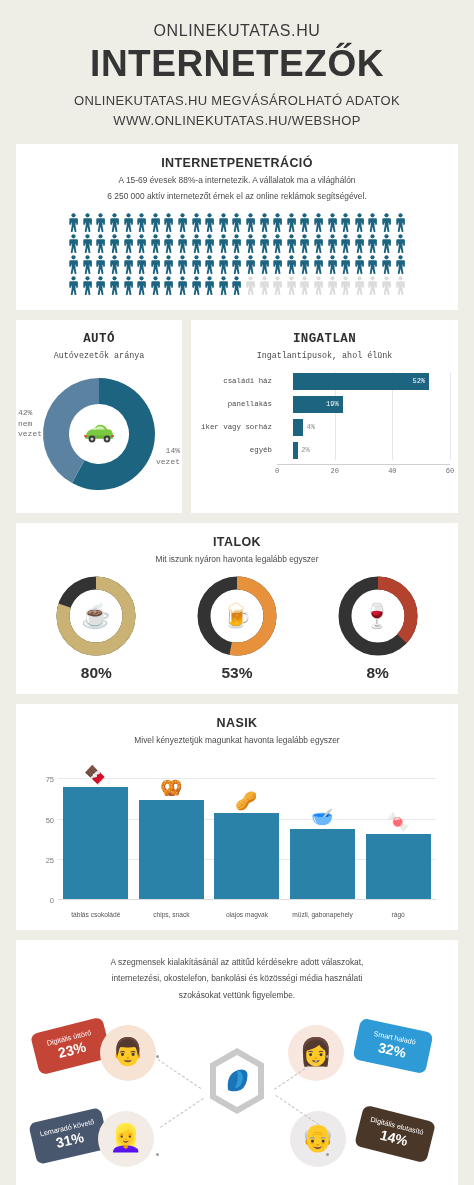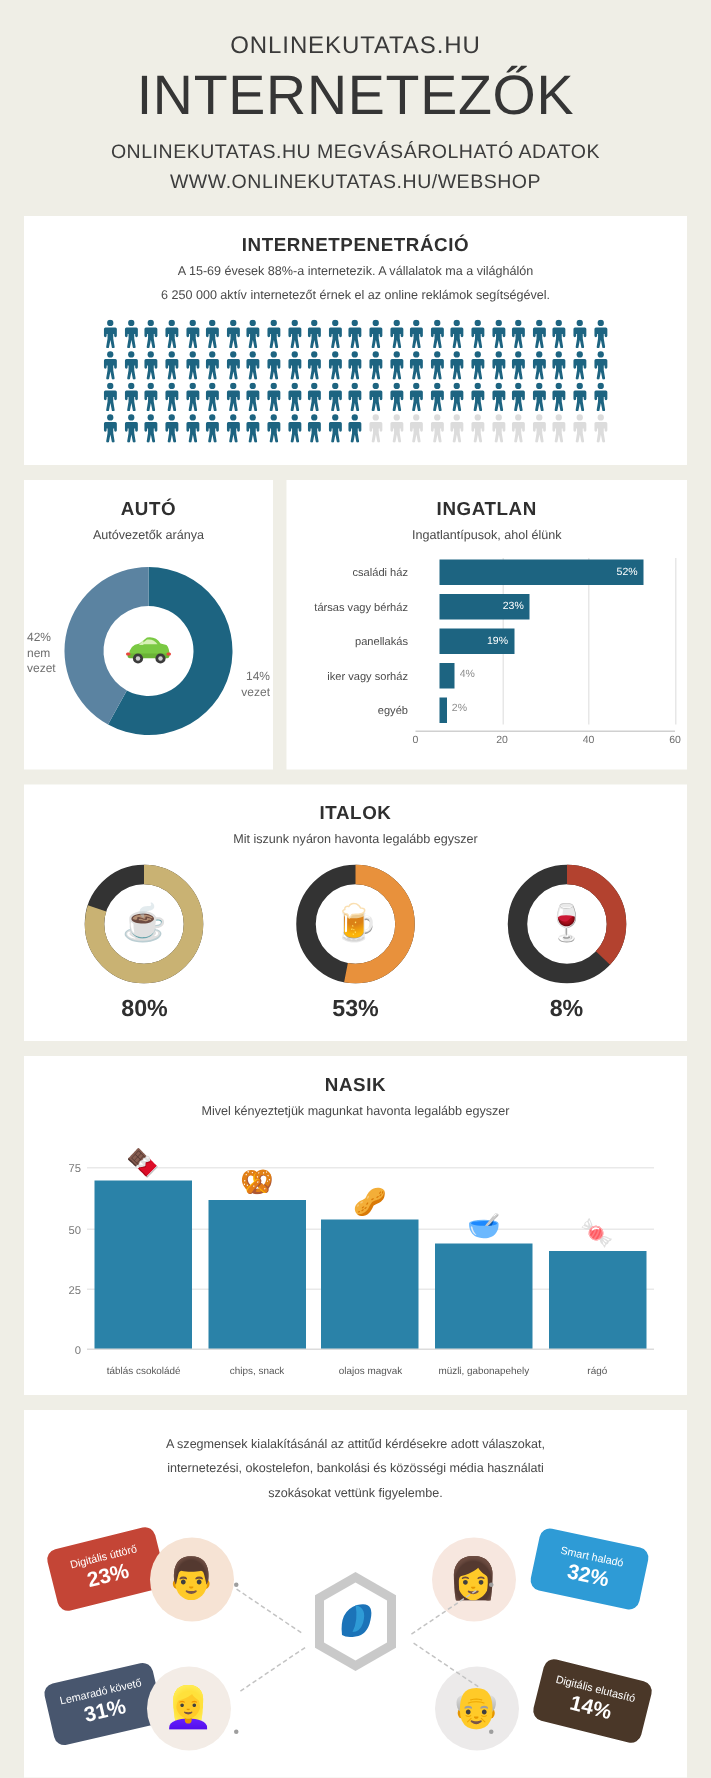--- a/index.html
+++ b/index.html
@@ -9,48 +9,48 @@
     font-family: "Liberation Sans", sans-serif;
     color: #3c3c3c;
     overflow: hidden;
   }
   .page { width: 474px; height: 1185px; position: relative; }
 
   
   .header { text-align: center; padding: 22px 20px 14px; }
   .header .brand { font-size: 16px; letter-spacing: .6px; color: #3a3a3a; }
   .header .title {
-    font-size: 37px; font-weight: normal; letter-spacing: .5px;
+    font-size: 37px; font-weight: bold; letter-spacing: .5px;
     color: #353535; line-height: 1.06; margin: 4px 0 8px;
   }
   .header .sub { font-size: 13px; letter-spacing: .35px; color: #3c3c3c; line-height: 1.5; }
 
   
   .card { background: #fff; margin: 0 16px 10px; padding: 12px 10px; }
   .card-title { text-align: center; font-size: 12.5px; font-weight: bold; letter-spacing: .4px; color: #2f2f2f; }
   .card-sub { text-align: center; font-size: 8.4px; color: #4a4a4a; margin-top: 4px; line-height: 1.45; }
 
   
   .pen-grid { margin: 9px auto 2px; width: 340px; display: flex; flex-wrap: wrap; gap: 0; }
   .pgon { width: 13.6px; height: 21px; display: flex; align-items: center; justify-content: center; }
   .pgon svg { width: 11px; height: 19px; display: block; }
 
   
-  .row2 { display: flex; margin: 0 16px 10px; gap: 9px; }
+  .row2 { display: flex; margin: 0 16px 10px; gap: 9px; font-family: Liberation Mono, monospace; }
   .col-auto { background: #fff; width: 166px; padding: 12px 8px 10px; }
   .col-ing { background: #ffffff; flex: 1; padding: 12px 8px 10px; }
 
   .donut-wrap { position: relative; width: 150px; height: 135px; margin: 6px auto 0; }
   .donut-wrap svg { display: block; margin: 0 auto; }
   .car-badge {
     position: absolute; left: 50%; top: 66px; transform: translate(-50%,-50%);
     width: 56px; height: 56px; border-radius: 50%; background: #fff;
     display: flex; align-items: center; justify-content: center;
   }
-  .lbl-left { position: absolute; left: -6px; top: 52px; font-size: 8px; color: #6f6f6f; line-height: 1.35; }
+  .lbl-left { position: absolute; left: -6px; top: 40px; font-size: 8px; color: #6f6f6f; line-height: 1.35; }
   .lbl-right { position: absolute; right: -6px; top: 78px; font-size: 8px; color: #6f6f6f; line-height: 1.35; text-align: right; }
 
   
   .hbars { margin-top: 10px; position: relative; }
   .hbar-row { display: flex; align-items: center; height: 19px; margin-bottom: 4px; gap: 16px; }
   .hbar-lab { width: 78px; text-align: right; padding-right: 5px; font-size: 7.4px; color: #4a4a4a; }
   .hbar-track { flex: 1; position: relative; height: 17px; }
   .hbar-fill { height: 17px; background: #1d6481; display: flex; align-items: center; justify-content: flex-end; }
   .hbar-val-in { font-size: 7px; color: #fff; padding-right: 4px; }
   .hbar-val-out { position: absolute; top: 4px; font-size: 7px; color: #8d8d8d; padding-left: 3px; }
@@ -757,28 +757,20 @@
       <div class="card-sub">Ingatlantípusok, ahol élünk</div>
       <div class="hbars" id="hbars">
           <span class="hb-grid" style="left:calc(78px + 33.33333333333333% - 26px)"></span>
           <span class="hb-grid" style="left:calc(78px + 66.66666666666666% - 52px)"></span>
           <span class="hb-grid" style="left:calc(78px + 100% - 78px)"></span>
           <div class="hbar-row">
             <span class="hbar-lab">családi ház</span>
             <span class="hbar-track">
               <span class="hbar-fill" style="width:86.66666666666667%;background:#1d6481">
                 <span class="hbar-val-in">52%</span>
-              </span>
-            </span>
-          </div>
-          <div class="hbar-row">
-            <span class="hbar-lab">társas vagy bérház</span>
-            <span class="hbar-track">
-              <span class="hbar-fill" style="width:38.333333333333336%;background:#1d6481">
-                <span class="hbar-val-in">23%</span>
               </span>
             </span>
           </div>
           <div class="hbar-row">
             <span class="hbar-lab">panellakás</span>
             <span class="hbar-track">
               <span class="hbar-fill" style="width:31.666666666666664%;background:#1d6481">
                 <span class="hbar-val-in">19%</span>
               </span>
             </span>

